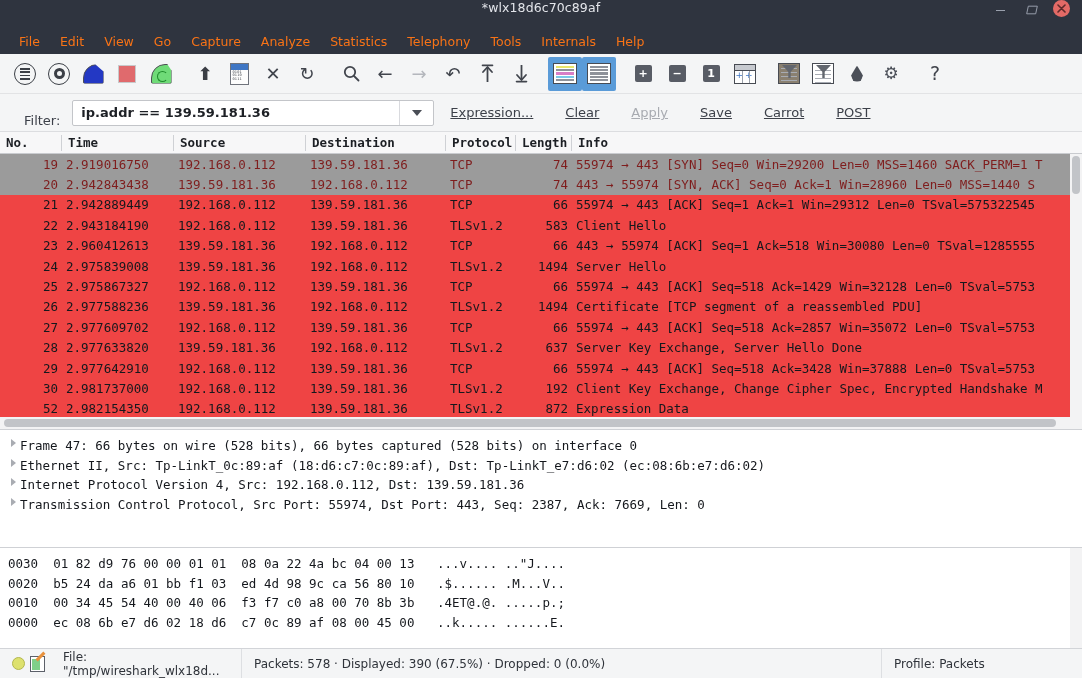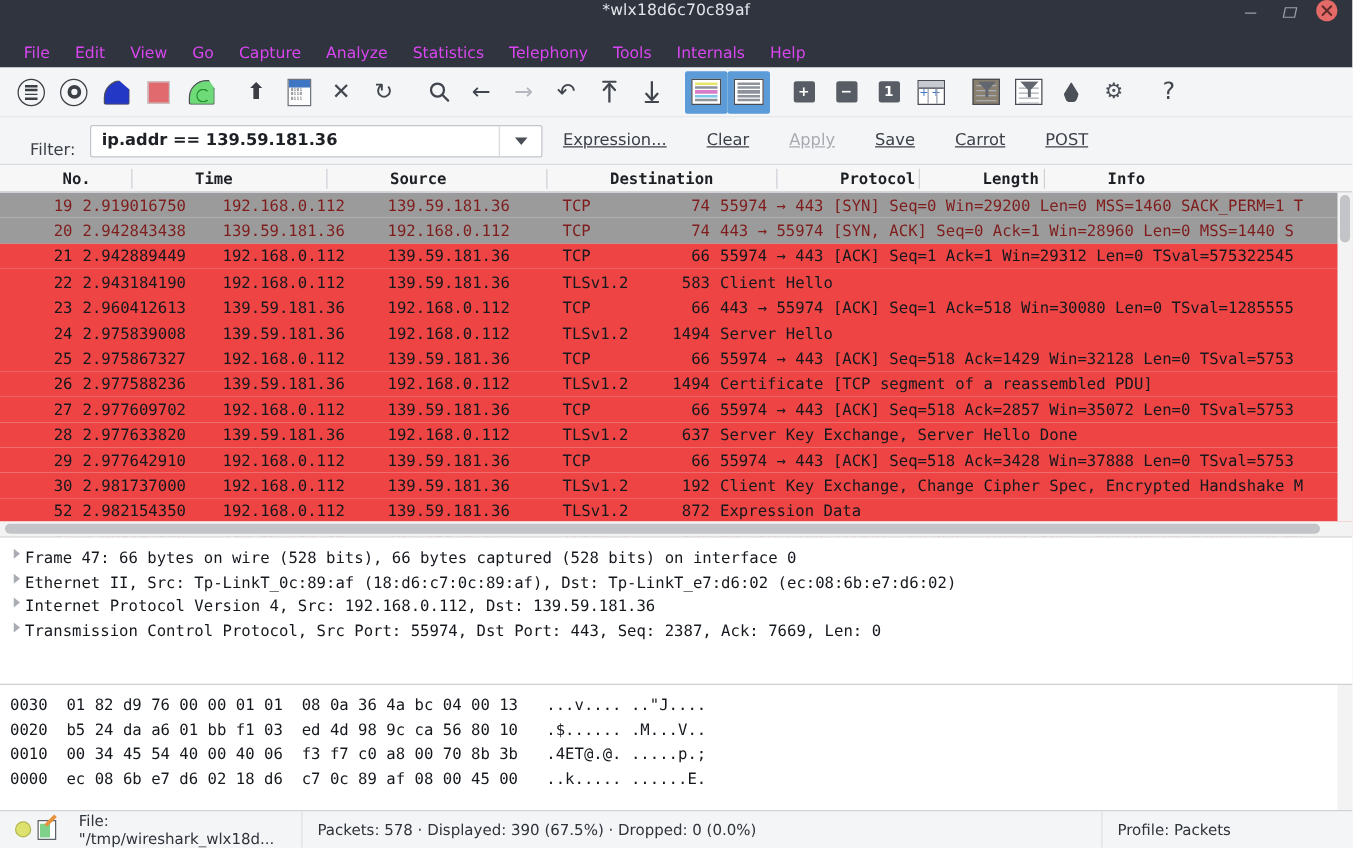--- a/index.html
+++ b/index.html
@@ -43,21 +43,21 @@
     background: #e36a66; display: flex; align-items: center; justify-content: center;
   }
   .wb-close svg { display: block; }
 
   
   .menubar {
     height: 26px; background: #2f343f; display: flex; align-items: center;
     padding-left: 9px; flex: 0 0 26px; gap: 0px;
   }
   .menu-item {
-    font-size: 12.5px; color: #d946ef; padding: 3px 10px;
+    font-size: 12.5px; color: #f97316; padding: 3px 10px;
     white-space: nowrap; cursor: default;
   }
 
   
   .toolbar {
     height: 40px; background: #f4f5f6; border-bottom: 1px solid #e2e3e5;
     display: flex; align-items: center; flex: 0 0 40px; padding-left: 8px;
   }
   .tb { width: 34px; height: 34px; display: flex; align-items: center;
         justify-content: center; position: relative; }
@@ -177,21 +177,21 @@
     flex: 0 0 297px; display: flex; flex-direction: column;
     background: #fff; position: relative; overflow: hidden;
   }
   .pl-head {
     height: 22px; background: #f7f7f8; border-bottom: 1px solid #c9cbcf;
     display: flex; align-items: center;
     font-family: "DejaVu Sans Mono", monospace; font-size: 12.5px;
     color: #1c1f24; font-weight: bold; flex: 0 0 22px;
   }
   .pl-head .col { border-right: 1px solid #cfd1d5; height: 16px;
-                  display: flex; align-items: center; padding-left: 6px; margin-left: 44px; }
+                  display: flex; align-items: center; padding-left: 6px; }
   .pl-rows { flex: 1; position: relative; overflow: hidden; background: #e8e8fa; }
   .prow {
     height: 20.4px; display: flex; align-items: center;
     font-family: "DejaVu Sans Mono", monospace; font-size: 12.5px;
     color: #15181d; background: #ef4444; white-space: nowrap;
   }
   .prow.selected { background: #9b9b9b; color: #7f1d1d; }
   .prow .c { padding: 0 4px; overflow: hidden; }
   .c-no   { width: 62px;  text-align: right; }
   .c-time { width: 112px; text-align: left; padding-left: 6px;}
@@ -607,21 +607,21 @@
       </div>
       <div class="drow">
         <div class="tri">
           <span></span>
         </div>
         <div>Transmission Control Protocol, Src Port: 55974, Dst Port: 443, Seq: 2387, Ack: 7669, Len: 0</div>
       </div>
     </div>
 
   <div class="hex-pane" id="hex-pane">
-    <div class="hrow"><span>0030</span>  <span>01 82 d9 76 00 00 01 01</span>  <span>08 0a 36 4a bc 04 00 13</span>   <span>...v....</span> <span>.."J....</span></div>
+    <div class="hrow"><span>0030</span>  <span>01 82 d9 76 00 00 01 01</span>  <span>08 0a 22 4a bc 04 00 13</span>   <span>...v....</span> <span>.."J....</span></div>
       <div class="hrow"><span>0020</span>  <span>b5 24 da a6 01 bb f1 03</span>  <span>ed 4d 98 9c ca 56 80 10</span>   <span>.$......</span> <span>.M...V..</span></div>
       <div class="hrow"><span>0010</span>  <span>00 34 45 54 40 00 40 06</span>  <span>f3 f7 c0 a8 00 70 8b 3b</span>   <span>.4ET@.@.</span> <span>.....p.;</span></div>
       <div class="hrow"><span>0000</span>  <span>ec 08 6b e7 d6 02 18 d6</span>  <span>c7 0c 89 af 08 00 45 00</span>   <span>..k.....</span> <span>......E.</span></div>
       <div class="hex-vscroll"></div>
   </div>
 
   <div class="statusbar">
     <div class="sb-sec" style="padding-right:6px">
       <div class="status-dot"></div>
       <div class="expert-ico"></div>

